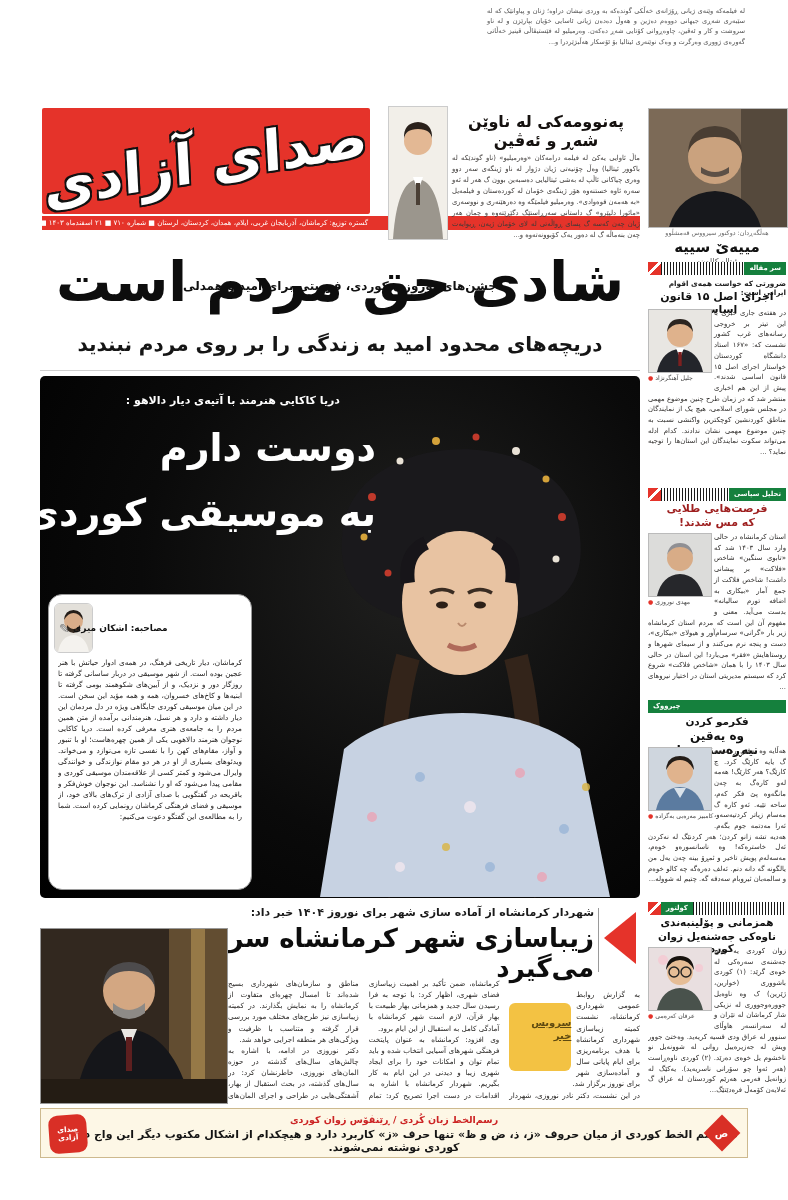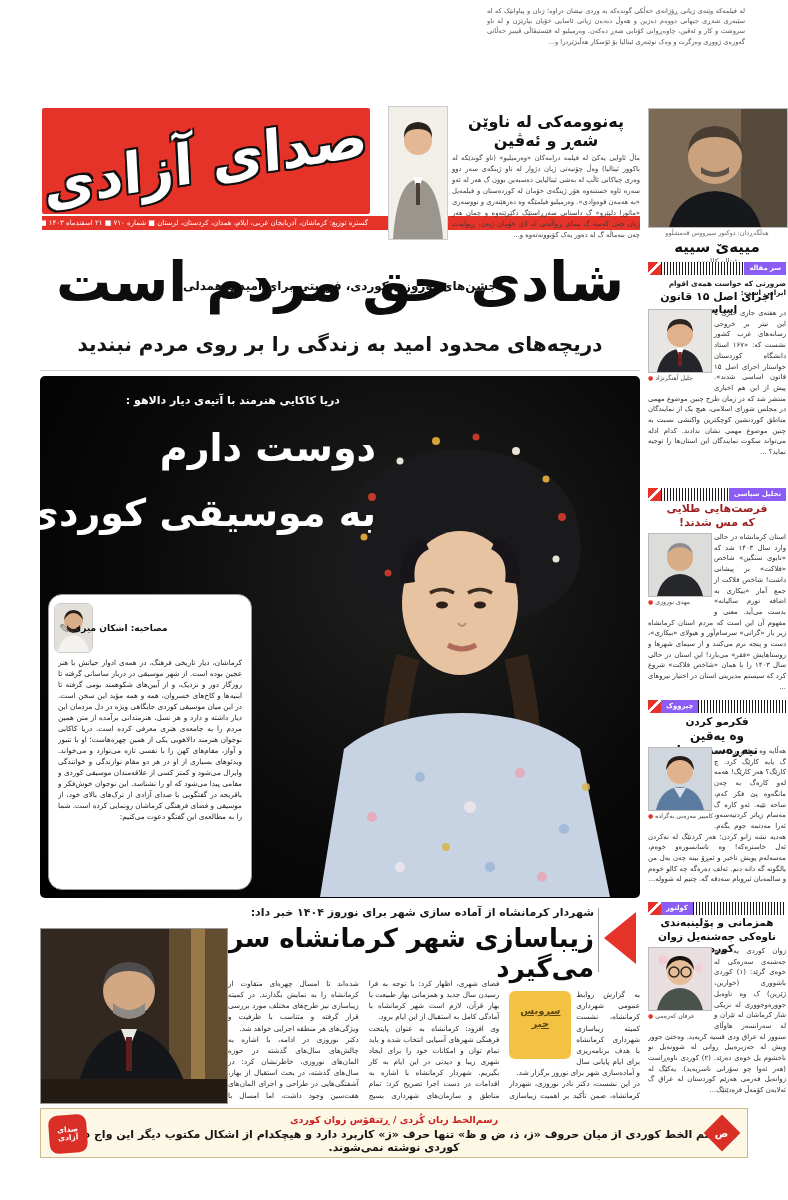--- a/index.html
+++ b/index.html
@@ -22,21 +22,21 @@
   .mh-lead .t{font-size:16px;font-weight:800;color:#15110f;margin-bottom:3px;text-align:center;}
   .mh-lead .b{font-size:6.8px;line-height:1.62;color:#3d3a38;text-align:justify;}
   
   .sb-photo{left:648px;top:108px;width:138px;height:118px;border:1px solid #bbb;}
   .sb-cap{left:648px;top:229px;width:138px;font-size:6.4px;color:#666;text-align:center;}
   .sb-book-title{left:648px;top:238px;width:138px;font-size:15px;font-weight:900;color:#111;text-align:center;}
   .sb-book-author{left:648px;top:257px;width:138px;font-size:8px;color:#555;text-align:center;}
   .sec-bar{left:648px;width:138px;height:13px;display:flex;align-items:stretch;direction:ltr;}
   .sec-sq{width:13px;background:linear-gradient(135deg,#e5332a 42%,#fff 42%,#fff 56%,#e5332a 56%);}
   .sec-bc{flex:1;background:repeating-linear-gradient(90deg,#1a1a1a 0 1px,#fff 1px 3px);}
-  .sec-lbl{background:#8b5cf6;color:#fff;font-size:6.8px;font-weight:700;line-height:13px;
+  .sec-lbl{background:#15803d;color:#fff;font-size:6.8px;font-weight:700;line-height:13px;
            padding:0 5px;white-space:nowrap;}
   .sec-intro{left:648px;width:138px;font-size:7.3px;font-weight:700;color:#222;text-align:right;}
   .sec-title{left:648px;width:138px;font-weight:900;color:#111;text-align:center;}
   .sec-art{left:648px;width:138px;overflow:hidden;font-size:6.9px;line-height:1.55;color:#2d2b29;
            text-align:justify;}
   .sec-art .ph{float:left;width:62px;margin:1px 4px 2px 0;direction:ltr;}
   .sec-art .ph .im{width:62px;height:62px;border:1px solid #bbb;}
   .sec-art .ph .cp{font-size:6.2px;color:#444;text-align:center;margin-top:1px;white-space:nowrap;}
   .dot{color:#e5332a;font-size:6px;}
   
@@ -60,22 +60,22 @@
            color:#1c1a19;text-align:justify;overflow:hidden;}
   
   .city-rule{left:598px;top:908px;width:1px;height:64px;background:#9a9a9a;}
   .city-tri{left:604px;top:912px;width:0;height:0;border-top:26px solid transparent;
             border-bottom:26px solid transparent;border-right:32px solid #e5332a;}
   .city-head{left:180px;top:906px;width:414px;text-align:right;}
   .city-head .k{font-size:11px;font-weight:700;color:#1a1a1a;}
   .city-head .h{font-size:26px;font-weight:900;color:#0d0d0d;margin-top:4px;}
   .city-cols{left:228px;top:978px;width:412px;height:124px;column-count:3;column-gap:10px;
              font-size:7.2px;line-height:1.55;color:#2a2826;text-align:justify;overflow:hidden;}
-  .svc{float:left;width:62px;height:68px;background:#f3c243;border-radius:6px;margin:2px 5px 3px 0;
-       text-align:center;color:#5f4a10;font-weight:800;font-size:10px;line-height:1.25;padding-top:14px;
+  .svc{float:left;width:62px;height:68px;background:#f3c243;border-radius:6px;margin:14px 5px 3px 0;
+       color:#5f4a10;font-weight:800;font-size:10px;line-height:1.25;padding-top:14px;
        box-sizing:border-box;position:relative;text-decoration:underline;}
   .svc:before{content:"❝";position:absolute;top:2px;right:5px;color:#fff;font-size:10px;}
   .svc:after{content:"❞";position:absolute;bottom:2px;left:5px;color:#fff;font-size:10px;}
   .city-photo{left:40px;top:928px;width:186px;height:174px;border:1px solid #999;overflow:hidden;}
   
   .footer-strip{left:40px;top:1108px;width:708px;height:50px;background:#fdf7e6;border:1px solid #cdb98e;
                 box-sizing:border-box;text-align:center;}
   .fs-title{margin-top:5px;font-size:9.5px;font-weight:800;color:#cc2424;}
   .fs-body{margin-top:3px;font-size:11px;font-weight:700;color:#141414;}
   .fs-stamp{position:absolute;left:8px;top:6px;width:38px;height:38px;background:#d92f26;border-radius:9px;
@@ -169,21 +169,21 @@
           <circle cx="31" cy="24" r="13" fill="#d8ac87"></circle>
           <path d="M18,21 Q20,9 31,9 Q42,9 44,21 Q40,13 31,13 Q22,13 18,21Z" fill="#8f8f93"></path>
           <path d="M8,62 Q13,41 31,40 Q49,41 54,62Z" fill="#26272b"></path>
         </svg>
       </span>
       <span class="cp"><span class="dot">●</span> <span>مهدی نوروزی</span></span>
     </span>
     <span>استان کرمانشاه در حالی وارد سال ۱۴۰۳ شد که «تابوی سنگین» شاخص «فلاکت» بر پیشانی داشت! شاخص فلاکت از جمع آمار «بیکاری به اضافه تورم سالیانه» بدست می‌آید. معنی و مفهوم آن این است که مردم استان کرمانشاه زیر بار «گرانی» سرسام‌آور و هیولای «بیکاری»، دست و پنجه نرم می‌کنند و از سیمای شهرها و روستاهایش «فقر» می‌بارد! این استان در حالی سال ۱۴۰۳ را با همان «شاخص فلاکت» شروع کرد که سیستم مدیریتی استان در اختیار نیروهای ...</span>
   </div>
 
-  <div class="abs sec-bar" style="top:700px;flex-direction:row">
+  <div class="abs sec-bar" style="top:700px;flex-direction:column">
     <span class="sec-sq"></span>
     <span class="sec-lbl">چیرووک</span>
     <span class="sec-bc"></span>
   </div>
   <div class="abs sec-title" style="top:715px;font-size:10.5px">فکرمو کردن</div>
   <div class="abs sec-title" style="top:729px;font-size:12px">وە یەقین نیەڕەسنیدەم!</div>
   <div class="abs sec-art" style="top:746px;height:148px">
     <span class="ph">
       <span class="im" style="display:block">
         <svg class="im-fill" viewBox="0 0 62 62">

